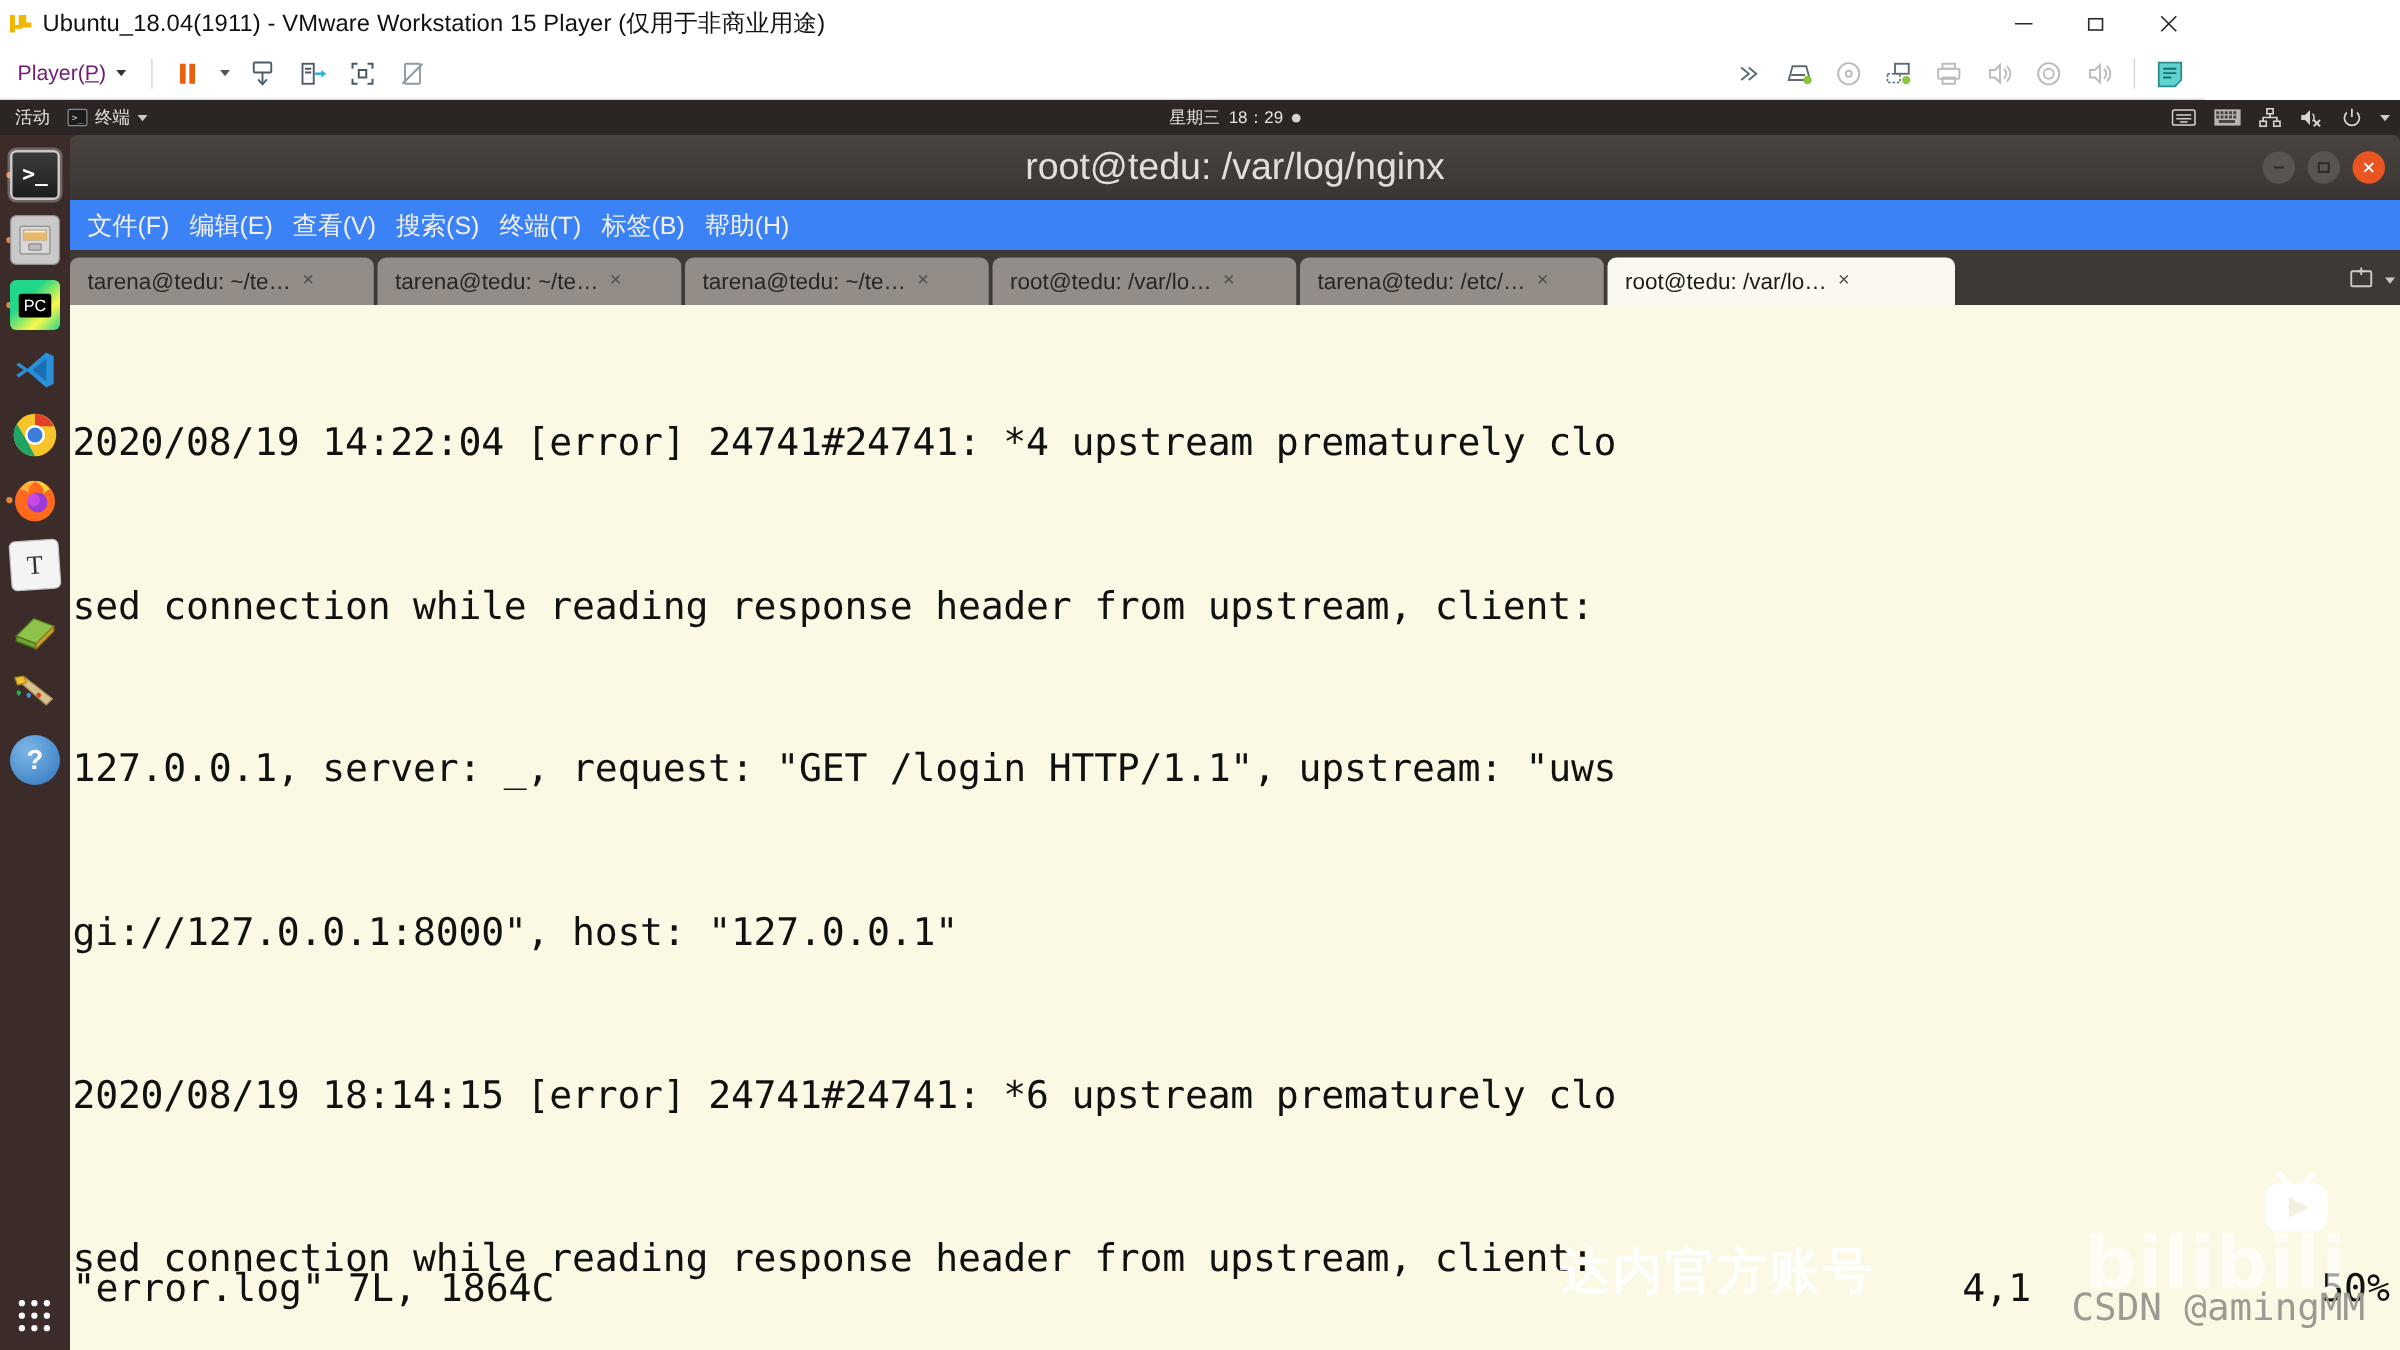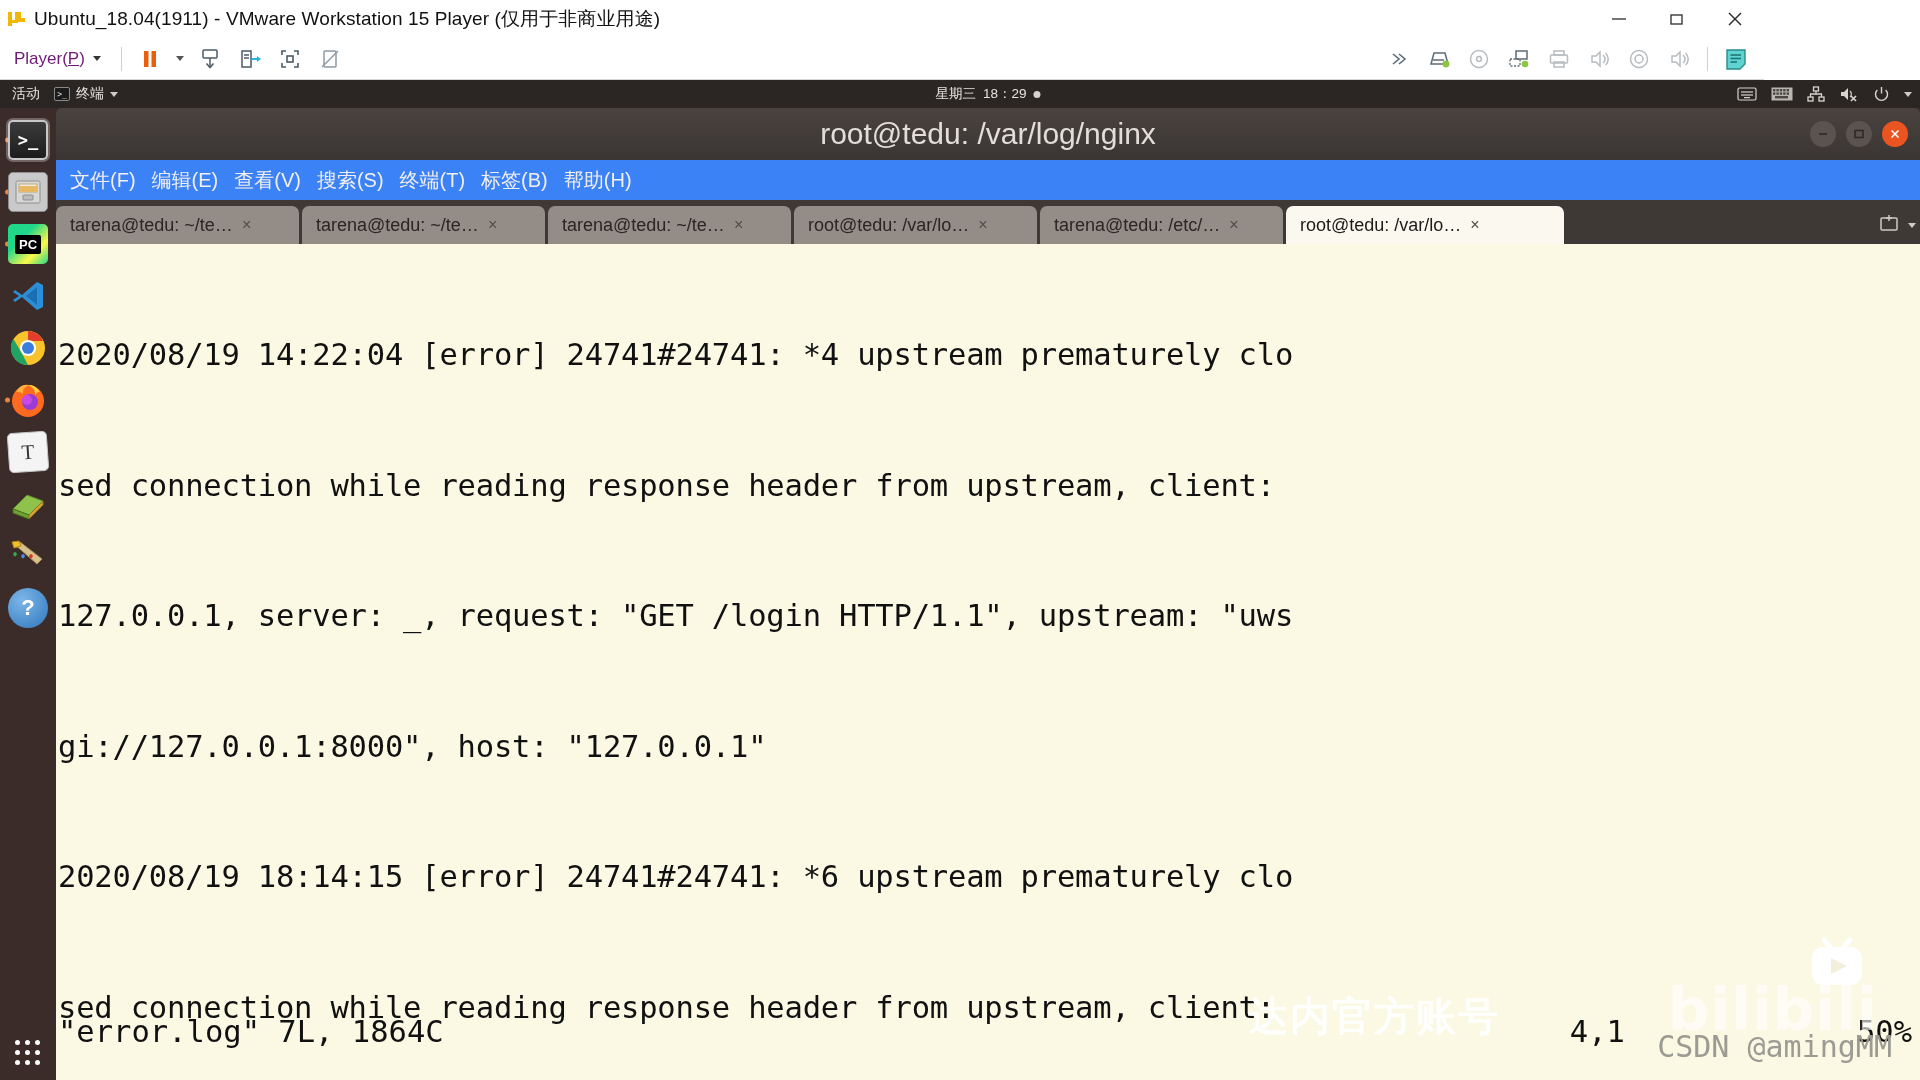--- a/index.html
+++ b/index.html
@@ -377,21 +377,21 @@
             <rect x="3" y="4" width="24" height="22" rx="1.5" fill="#d8d8d8" stroke="#8e8e8e"></rect>
             <rect x="6" y="7" width="18" height="8" fill="#f0ece0" stroke="#c0a878"></rect>
             <rect x="6" y="9" width="18" height="6" fill="#e8b964"></rect>
             <rect x="10" y="18" width="10" height="5" rx="1" fill="#bcbcbc" stroke="#8e8e8e"></rect>
           </svg>
         </span>
       </div>
       <div class="dock-item">
         <span class="running-dot"></span>
         <span class="dock-ico" style="background:linear-gradient(135deg,#21d789 0%,#21d789 35%,#fcf84a 70%,#21d789 100%);">
-          <span style="background:#000;color:#fff;font-weight:bold;font-size:13px;padding:2px 4px;border-radius:2px;font-family:'Liberation Sans',sans-serif;">PC</span>
+          <span style="background:#000;color:#fff;font-weight:normal;font-size:13px;padding:2px 4px;border-radius:2px;font-family:'Liberation Sans',sans-serif;">PC</span>
         </span>
       </div>
       <div class="dock-item">
         <span class="dock-ico">
           <svg width="36" height="36" viewBox="0 0 36 36">
             <path d="M27 4 L33 7 V29 L27 32 L12 19 L5 24 L3 22 L9 18 L3 14 L5 12 L12 17 Z" fill="#2a8fd8"></path>
             <path d="M27 9 V27 L16 18 Z" fill="#1b6fb0"></path>
           </svg>
         </span>
       </div>

